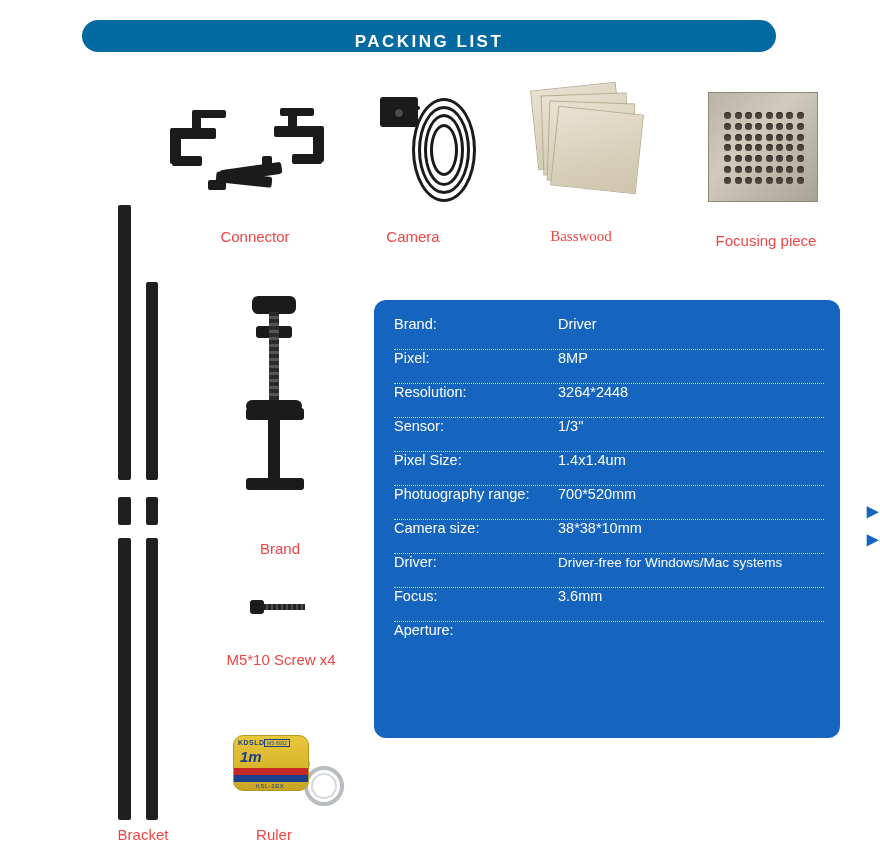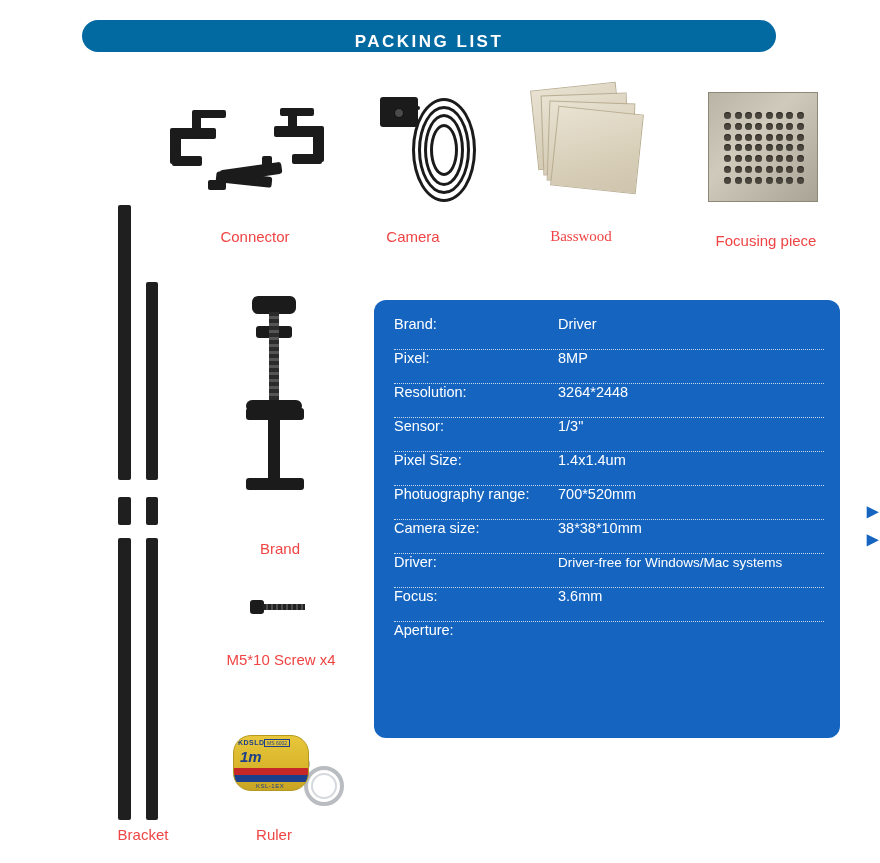--- a/index.html
+++ b/index.html
@@ -219,21 +219,21 @@
     left: 228px;
     top: 730px;
     width: 130px;
     height: 88px;
   }
   .ruler-body {
     position: absolute;
     left: 5px; top: 5px;
     width: 76px; height: 56px;
     background: linear-gradient(180deg,#e8c73c 0%,#d9b62c 55%,#c8a423 100%);
-    border-radius: 18px;
+    border-radius: 10px;
     border: 1px solid #b39a1f;
     overflow: hidden;
   }
   .ruler-brand {
     position: absolute;
     left: 4px; top: 3px;
     font-size: 7px; font-weight: bold; color: #1b3f8b;
     letter-spacing: .5px;
   }
   .ruler-badge {

